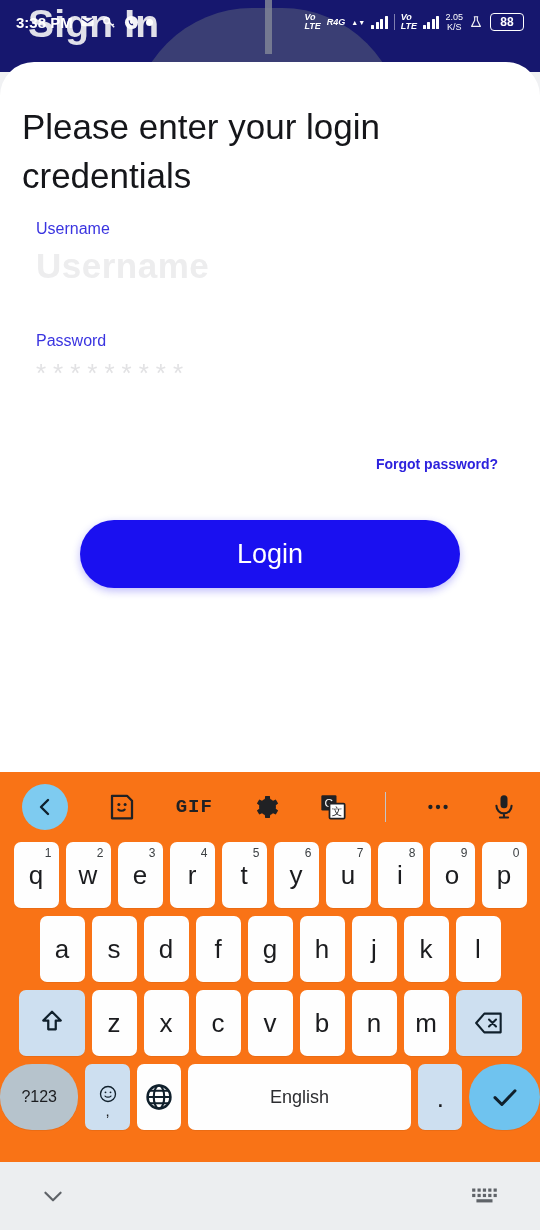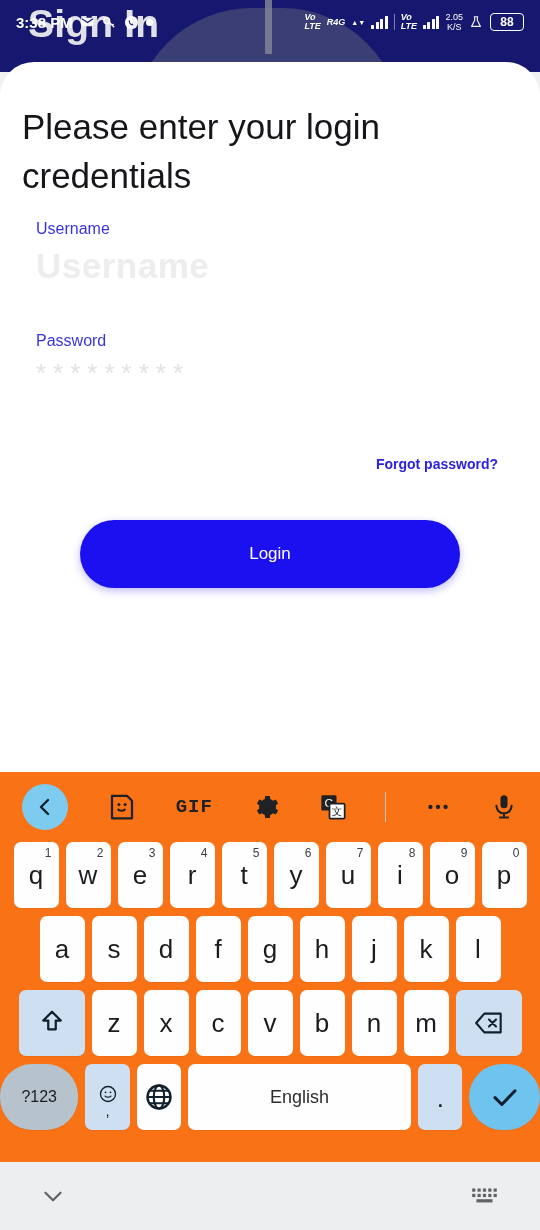--- a/index.html
+++ b/index.html
@@ -71,21 +71,21 @@
   .field-input.dots {
     font-size: 26px; font-weight: 400; color: #e2e2e4; letter-spacing: 7px;
   }
   .forgot {
     position: absolute; right: 42px; top: 394px;
     font-size: 14px; color: #2d22dd; font-weight: bold;
   }
   .login-btn {
     position: absolute; left: 80px; top: 458px; width: 380px; height: 68px;
     background: #1a10f0; border-radius: 34px; border: none;
-    color: #ffffff; font-size: 17px; font-family: inherit;
+    color: #ffffff; font-size: 27px; font-family: inherit;
     box-shadow: 0 3px 8px rgba(26,16,240,.28);
   }
 
   
   .keyboard {
     position: absolute; left: 0; top: 772px; width: 540px; height: 390px;
     background: #f97316;
   }
   .kb-toolbar {
     height: 70px; display: flex; align-items: center;

